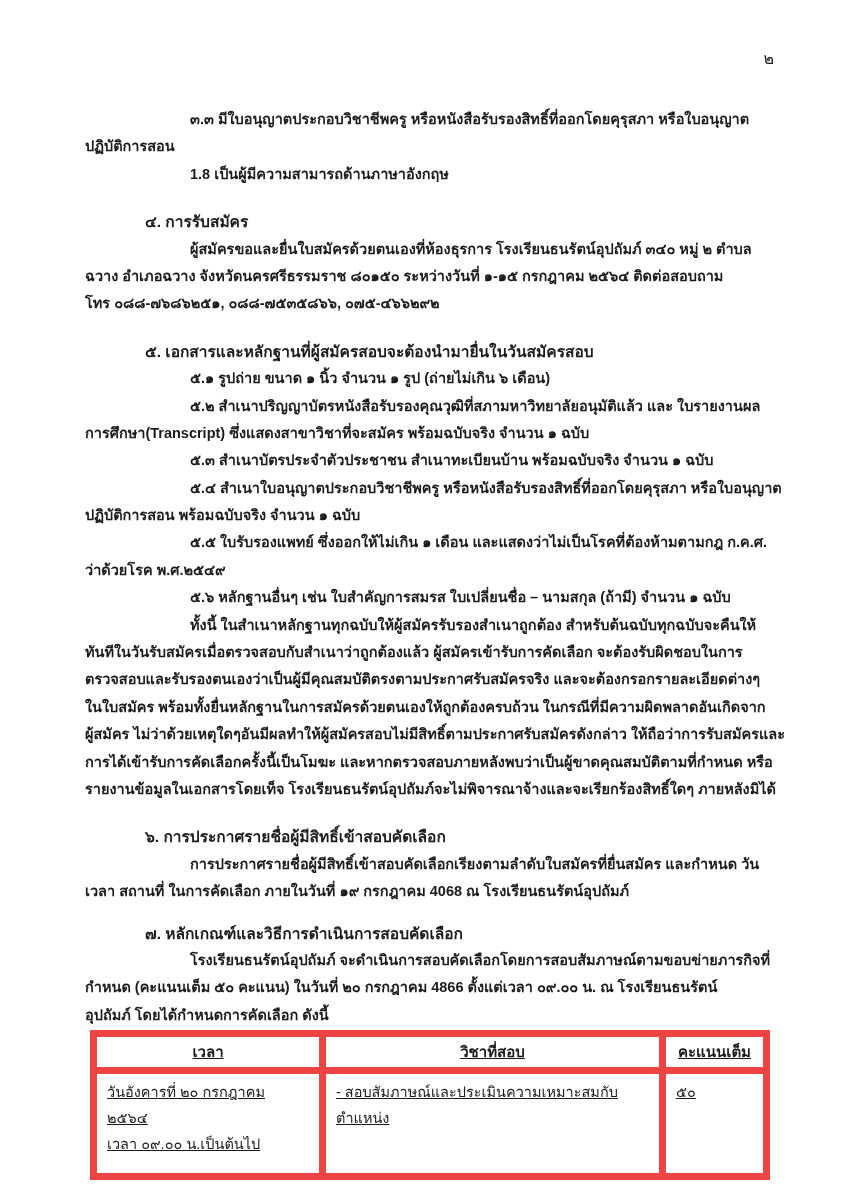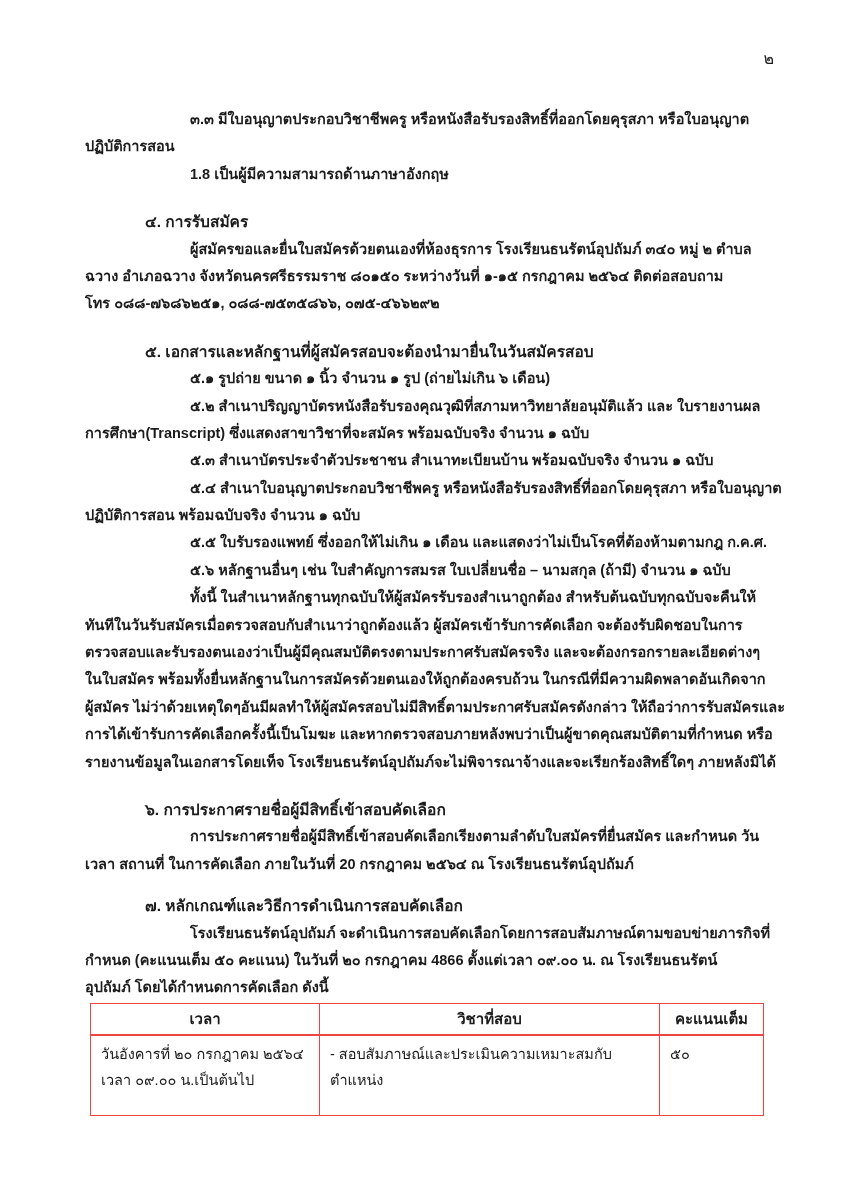--- a/index.html
+++ b/index.html
@@ -30,21 +30,21 @@
   .ind2 { padding-left: 105px; }  
   .heading { font-weight: bold; font-size: 15.5px; margin-top: 20px; }
   .heading-7 { margin-top: 14px; }
   .exam-table {
     border-collapse: collapse;
     width: 673px;
     margin-left: 5px;
     margin-top: 1px;
     table-layout: fixed;
   }
-  .exam-table th, .exam-table td { border: 1px solid #ef4444; }
+  .exam-table th, .exam-table td { border: 7px solid #ef4444; text-decoration: underline; }
   .exam-table th {
     height: 30px;
     font-size: 15px;
     font-weight: bold;
     text-align: center;
     border-bottom-width: 2px;
     padding: 0 4px;
   }
   .exam-table td {
     height: 58px;
@@ -77,33 +77,34 @@
     <div class="line">โทร ๐๘๘-๗๖๘๖๒๕๑, ๐๘๘-๗๕๓๕๘๖๖, ๐๗๕-๔๖๖๒๙๒</div>
 
     <div class="line ind1 heading">๕. เอกสารและหลักฐานที่ผู้สมัครสอบจะต้องนำมายื่นในวันสมัครสอบ</div>
     <div class="line ind2">๕.๑ รูปถ่าย ขนาด  ๑  นิ้ว  จำนวน  ๑  รูป (ถ่ายไม่เกิน ๖ เดือน)</div>
     <div class="line ind2">๕.๒ สำเนาปริญญาบัตรหนังสือรับรองคุณวุฒิที่สภามหาวิทยาลัยอนุมัติแล้ว และ ใบรายงานผล</div>
     <div class="line">การศึกษา(Transcript) ซึ่งแสดงสาขาวิชาที่จะสมัคร พร้อมฉบับจริง จำนวน ๑ ฉบับ</div>
     <div class="line ind2">๕.๓ สำเนาบัตรประจำตัวประชาชน สำเนาทะเบียนบ้าน พร้อมฉบับจริง จำนวน ๑ ฉบับ</div>
     <div class="line ind2">๕.๔ สำเนาใบอนุญาตประกอบวิชาชีพครู หรือหนังสือรับรองสิทธิ์ที่ออกโดยคุรุสภา หรือใบอนุญาต</div>
     <div class="line">ปฏิบัติการสอน พร้อมฉบับจริง  จำนวน  ๑  ฉบับ</div>
     <div class="line ind2">๕.๕ ใบรับรองแพทย์  ซึ่งออกให้ไม่เกิน ๑ เดือน และแสดงว่าไม่เป็นโรคที่ต้องห้ามตามกฎ ก.ค.ศ.</div>
+    <div class="line">ว่าด้วยโรค พ.ศ.๒๕๔๙</div>
     <div class="line ind2">๕.๖  หลักฐานอื่นๆ เช่น ใบสำคัญการสมรส ใบเปลี่ยนชื่อ – นามสกุล (ถ้ามี) จำนวน  ๑  ฉบับ</div>
 
     <div class="line ind2">ทั้งนี้ ในสำเนาหลักฐานทุกฉบับให้ผู้สมัครรับรองสำเนาถูกต้อง สำหรับต้นฉบับทุกฉบับจะคืนให้</div>
     <div class="line">ทันทีในวันรับสมัครเมื่อตรวจสอบกับสำเนาว่าถูกต้องแล้ว ผู้สมัครเข้ารับการคัดเลือก จะต้องรับผิดชอบในการ</div>
     <div class="line">ตรวจสอบและรับรองตนเองว่าเป็นผู้มีคุณสมบัติตรงตามประกาศรับสมัครจริง และจะต้องกรอกรายละเอียดต่างๆ</div>
     <div class="line">ในใบสมัคร พร้อมทั้งยื่นหลักฐานในการสมัครด้วยตนเองให้ถูกต้องครบถ้วน ในกรณีที่มีความผิดพลาดอันเกิดจาก</div>
     <div class="line">ผู้สมัคร ไม่ว่าด้วยเหตุใดๆอันมีผลทำให้ผู้สมัครสอบไม่มีสิทธิ์ตามประกาศรับสมัครดังกล่าว ให้ถือว่าการรับสมัครและ</div>
     <div class="line">การได้เข้ารับการคัดเลือกครั้งนี้เป็นโมฆะ และหากตรวจสอบภายหลังพบว่าเป็นผู้ขาดคุณสมบัติตามที่กำหนด หรือ</div>
     <div class="line">รายงานข้อมูลในเอกสารโดยเท็จ โรงเรียนธนรัตน์อุปถัมภ์จะไม่พิจารณาจ้างและจะเรียกร้องสิทธิ์ใดๆ ภายหลังมิได้</div>
 
     <div class="line ind1 heading">๖. การประกาศรายชื่อผู้มีสิทธิ์เข้าสอบคัดเลือก</div>
     <div class="line ind2">การประกาศรายชื่อผู้มีสิทธิ์เข้าสอบคัดเลือกเรียงตามลำดับใบสมัครที่ยื่นสมัคร และกำหนด วัน</div>
-    <div class="line">เวลา สถานที่ ในการคัดเลือก ภายในวันที่ 20 กรกฎาคม ๒๕๖๔ ณ โรงเรียนธนรัตน์อุปถัมภ์</div>
+    <div class="line">เวลา สถานที่ ในการคัดเลือก ภายในวันที่ ๑๙ กรกฎาคม 4068 ณ โรงเรียนธนรัตน์อุปถัมภ์</div>
 
     <div class="line ind1 heading heading-7">๗. หลักเกณฑ์และวิธีการดำเนินการสอบคัดเลือก</div>
     <div class="line ind2">โรงเรียนธนรัตน์อุปถัมภ์ จะดำเนินการสอบคัดเลือกโดยการสอบสัมภาษณ์ตามขอบข่ายภารกิจที่</div>
     <div class="line">กำหนด (คะแนนเต็ม ๕๐ คะแนน) ในวันที่ ๒๐ กรกฎาคม  4866 ตั้งแต่เวลา ๐๙.๐๐ น. ณ โรงเรียนธนรัตน์</div>
     <div class="line">อุปถัมภ์ โดยได้กำหนดการคัดเลือก ดังนี้</div>
 
     <table class="exam-table">
       <colgroup>
         <col class="col-time">
         <col class="col-subject">

